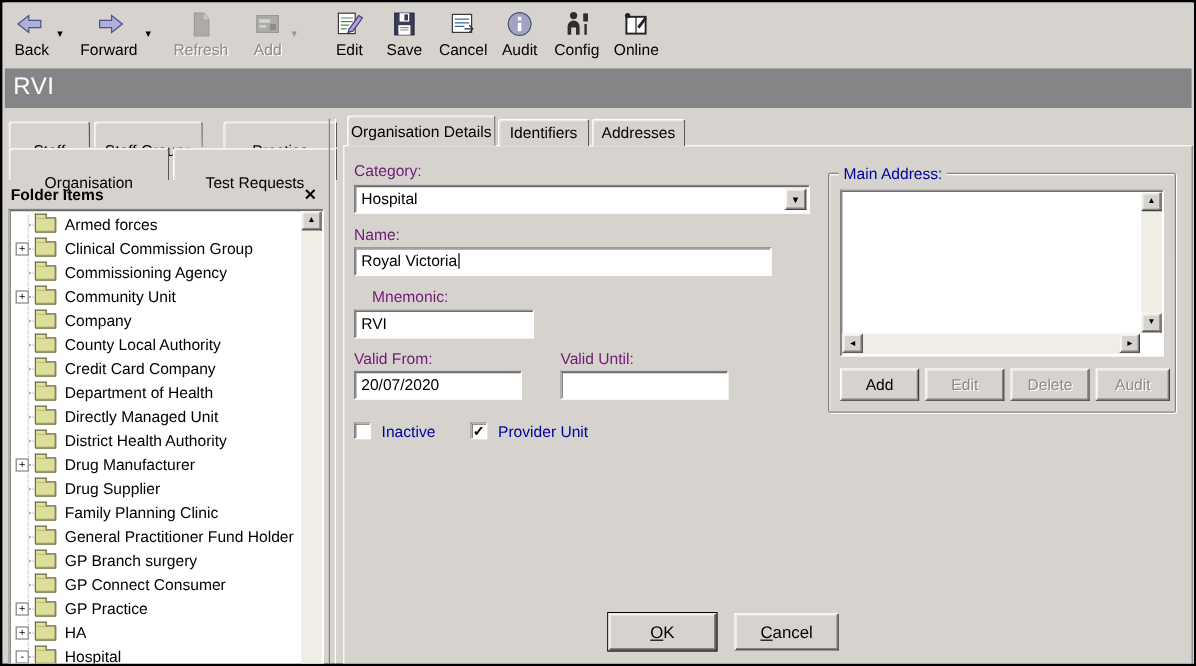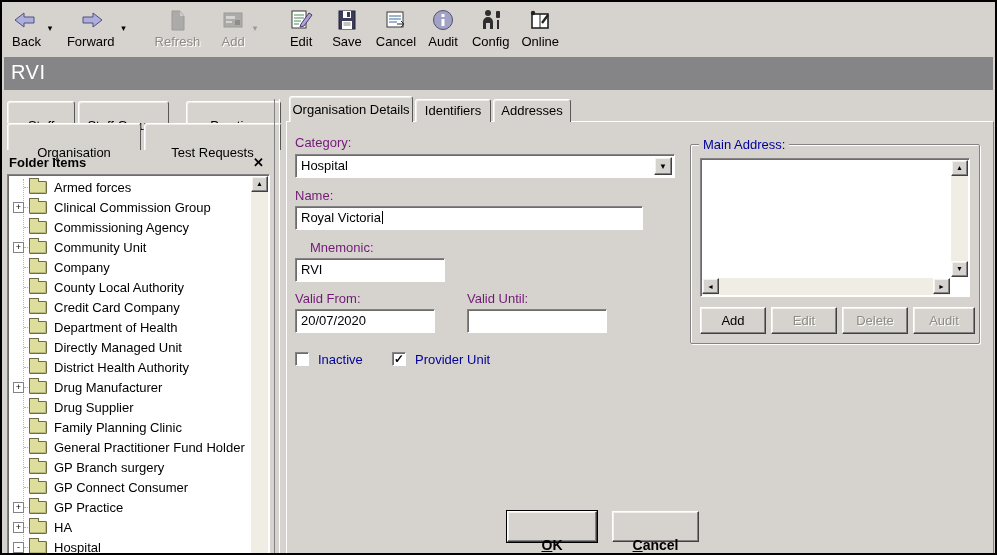--- a/index.html
+++ b/index.html
@@ -103,21 +103,21 @@
   .lb-sbh { position:absolute; left:1px; right:19px; bottom:1px; height:17px; background:#efede4;
             display:flex; justify-content:space-between; }
   .sb-btn.h { line-height:15px; }
 
   .btn3d { background:#d6d3ce; border:1px solid #404040; border-top-color:#fff; border-left-color:#fff;
            box-shadow:inset -1px -1px 0 #848284, inset 1px 1px 0 #f2f1ee;
            text-align:center; cursor:default; }
   .gb-btn { position:absolute; top:305px; width:66px; height:27px; padding-top:5px; }
   .gb-btn.disabled { color:#8e8c86; text-shadow:1px 1px 0 #fff; }
 
-  .btn-action { position:absolute; top:509px; height:31px; padding-top:25px; font-size:14px;font-weight:bold; }
+  .btn-action { position:absolute; top:509px; height:31px; padding-top:7px; font-size:14px; }
   .btn-action::first-letter { text-decoration:underline; }
   .btn-ok { left:505px; width:90px; box-shadow:0 0 0 1px #000, inset -1px -1px 0 #848284, inset 1px 1px 0 #f2f1ee; }
   .btn-cancel { left:610px; width:87px; }
 </style>
 </head>
 <body>
 
 <div class="screen">
 
   <div class="toolbar">
@@ -132,21 +132,21 @@
     <div class="tdrop">▾</div>
     <div class="tbtn" style="margin-left:8px">
       <span class="ticon">
         <svg width="26" height="26" viewBox="0 0 26 26">
             <path d="M15 6v4H5v6h10v4l9-7z" fill="#aeaede" stroke="#50507e"></path>
           </svg>
       </span>
       <span class="tlabel">Forward</span>
     </div>
     <div class="tdrop">▾</div>
-    <div class="tbtn disabled" style="margin-left:22px">
+    <div class="tbtn disabled" style="margin-left:12px">
       <span class="ticon">
         <svg width="26" height="26" viewBox="0 0 26 26">
             <path d="M8 4h8l4 5v14H8z" fill="#8e8c86" stroke="#6e6c66"></path>
             <path d="M16 4l4 5h-4z" fill="#c8c6c0"></path>
           </svg>
       </span>
       <span class="tlabel">Refresh</span>
     </div>
     <div class="tbtn disabled" style="margin-left:16px">
       <span class="ticon">

